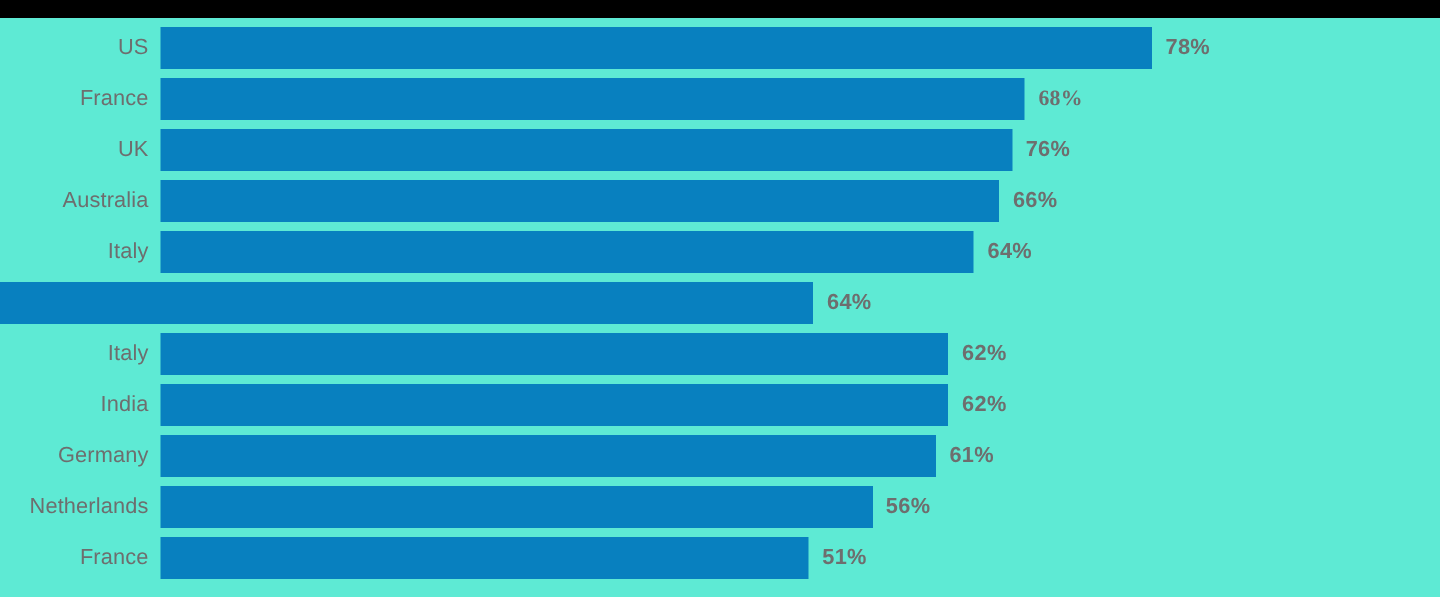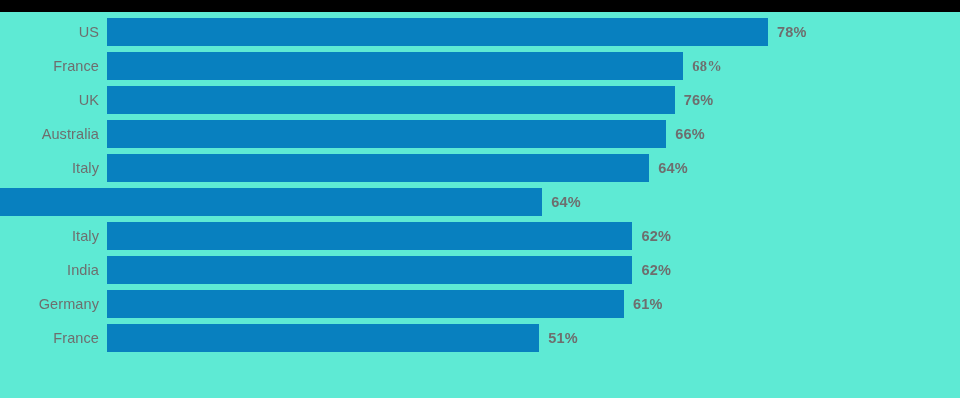--- a/index.html
+++ b/index.html
@@ -134,20 +134,27 @@
         </div>
       </div>
       <div class="row">
         <div class="cat-label">Germany</div>
         <div class="bar-area">
           <div class="bar" style="width: 516.936px; background: rgb(8, 128, 191);"></div>
           <div class="bar-value" style="color: rgb(110, 110, 110);">61%</div>
         </div>
       </div>
       <div class="row">
+        <div class="cat-label">Netherlands</div>
+        <div class="bar-area">
+          <div class="bar" style="width: 474.564px; background: rgb(8, 128, 191);"></div>
+          <div class="bar-value" style="color: rgb(110, 110, 110);">56%</div>
+        </div>
+      </div>
+      <div class="row">
         <div class="cat-label">France</div>
         <div class="bar-area">
           <div class="bar" style="width: 432.192px; background: rgb(8, 128, 191);"></div>
           <div class="bar-value" style="color: rgb(110, 110, 110);">51%</div>
         </div>
       </div>
     </div>
 </div>
 
 </body></html>

